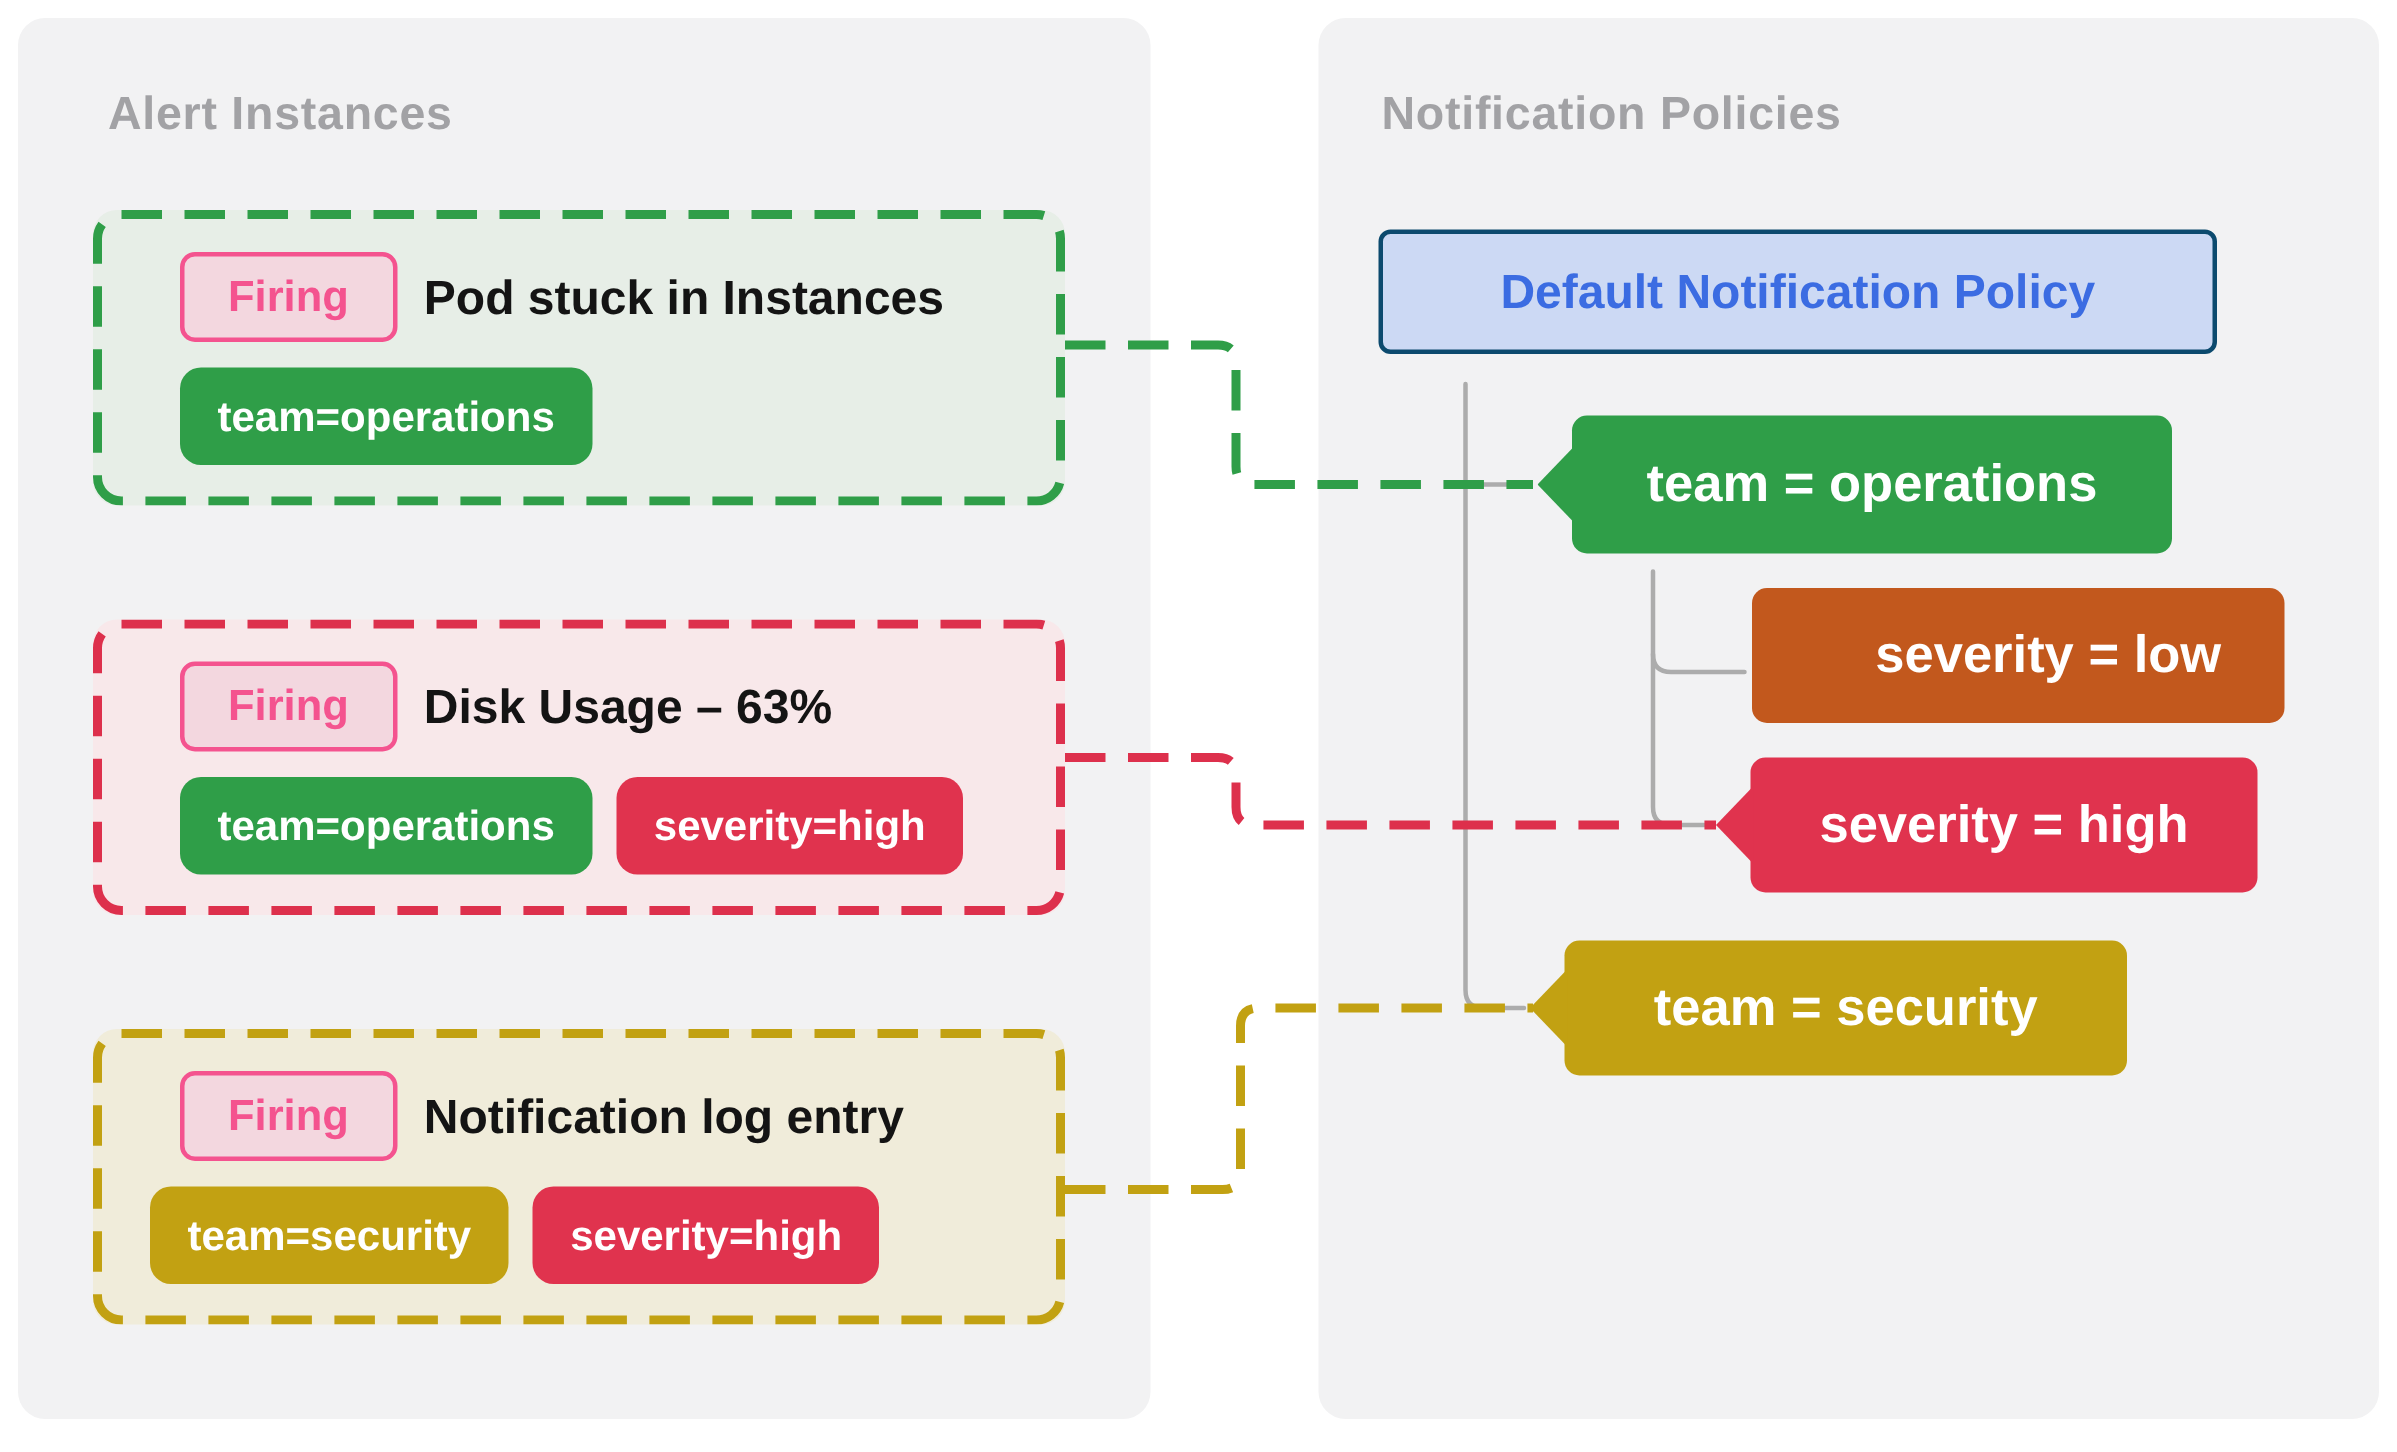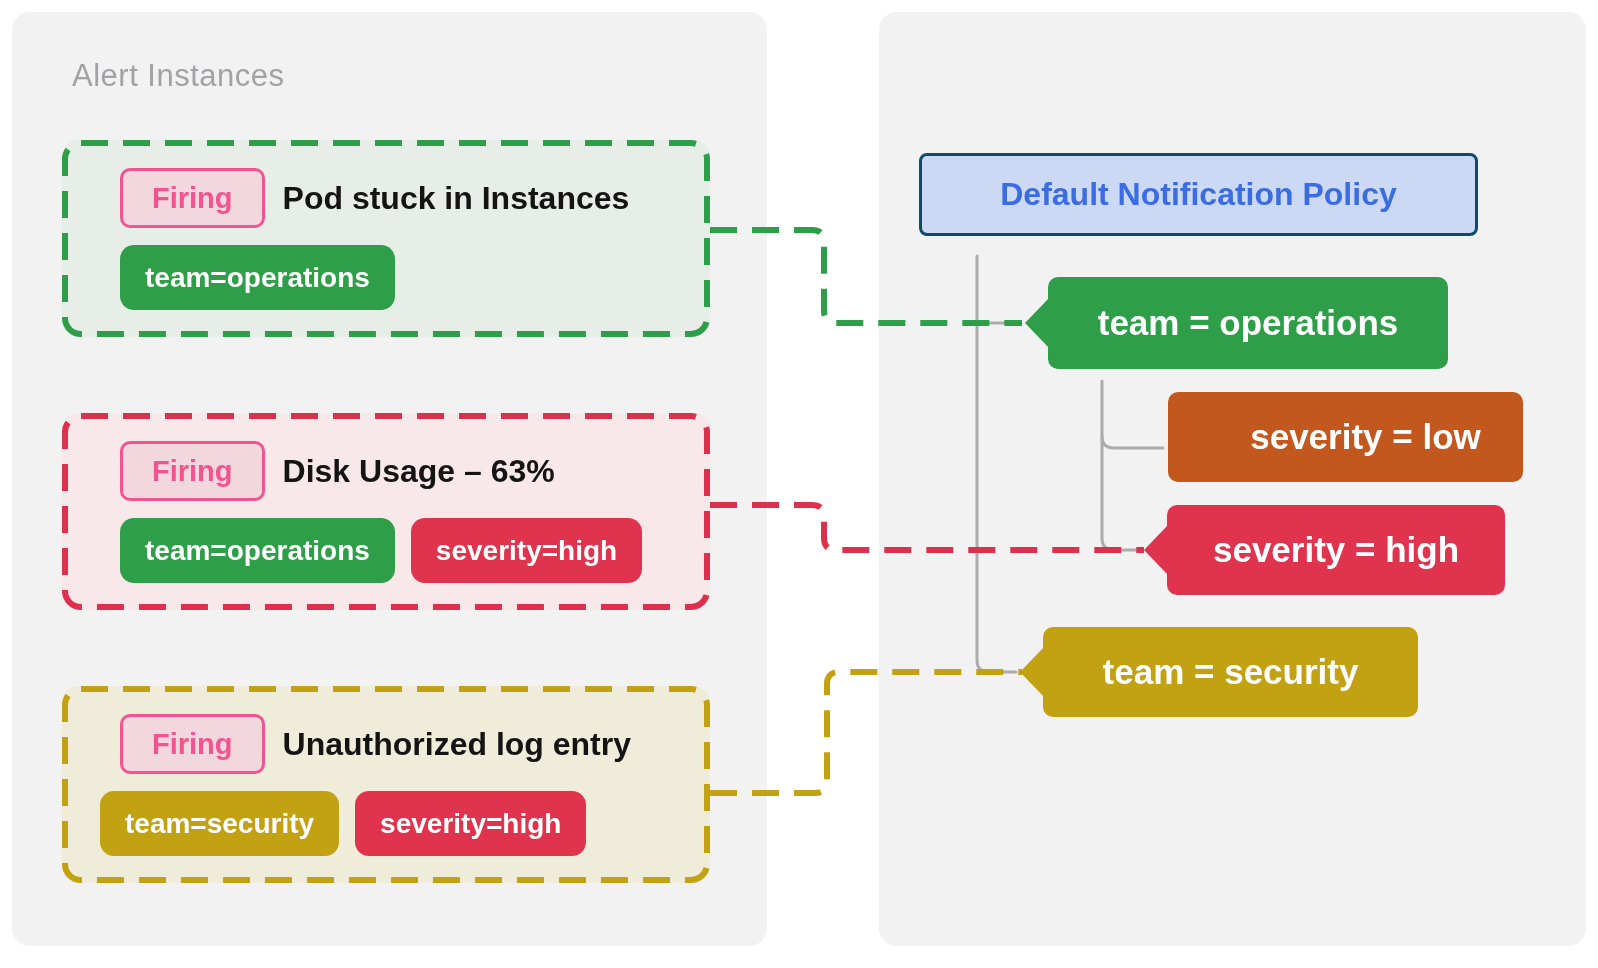--- a/index.html
+++ b/index.html
@@ -4,21 +4,21 @@
 <style>
   html,body{margin:0;padding:0;background:#ffffff;}
   .canvas{
     position:relative;width:1598px;height:968px;
     font-family:"Liberation Sans",sans-serif;overflow:hidden;background:#ffffff;
   }
   .panel{position:absolute;top:12px;height:934px;background:#f2f2f3;border-radius:18px;}
   .panel-left{left:12px;width:755px;}
   .panel-right{left:879px;width:707px;}
   .panel-title{
-    position:absolute;top:46px;font-size:31px;font-weight:400;color:#a2a2a5;letter-spacing:.5px;
+    position:absolute;top:46px;font-size:31px;font-weight:700;color:#a2a2a5;letter-spacing:.5px;
   }
   .panel-left .panel-title{left:60px;}
   .panel-right .panel-title{left:42px;}
 
   
   .card{position:absolute;left:50px;width:648px;height:197px;border-radius:16px;}
   .card-green{background:#e7eee7;}
   .card-red{background:#f8e8ea;}
   .card-gold{background:#f0ecda;}
   .card-border{position:absolute;left:0;top:0;pointer-events:none;}
@@ -102,31 +102,32 @@
       </div>
     </div>
 
     <div class="card card-gold" style="top:674px;">
       <svg class="card-border" width="648" height="197" viewBox="0 0 648 197">
         <rect x="3" y="3" width="642" height="191" rx="16" fill="none" stroke="#c2a112" stroke-width="6" stroke-dasharray="27 15"></rect>
       </svg>
       <div class="card-inner">
         <div class="badge-row">
           <span class="firing-badge">Firing</span>
-          <span class="card-title">Unauthorized log entry</span>
+          <span class="card-title">Notification log entry</span>
         </div>
         <div class="chip-row">
           <span class="chip chip-gold">team=security</span>
           <span class="chip chip-red">severity=high</span>
         </div>
       </div>
     </div>
   </div>
 
   <div class="panel panel-right">
+    <div class="panel-title">Notification Policies</div>
 
     <div class="policy-root">Default Notification Policy</div>
 
     <div class="node node-notch node-operations">team = operations</div>
     <div class="node node-low">severity = low</div>
     <div class="node node-notch node-high">severity = high</div>
     <div class="node node-notch node-security">team = security</div>
   </div>
 
   <svg class="overlay" width="1598" height="968" viewBox="0 0 1598 968">

